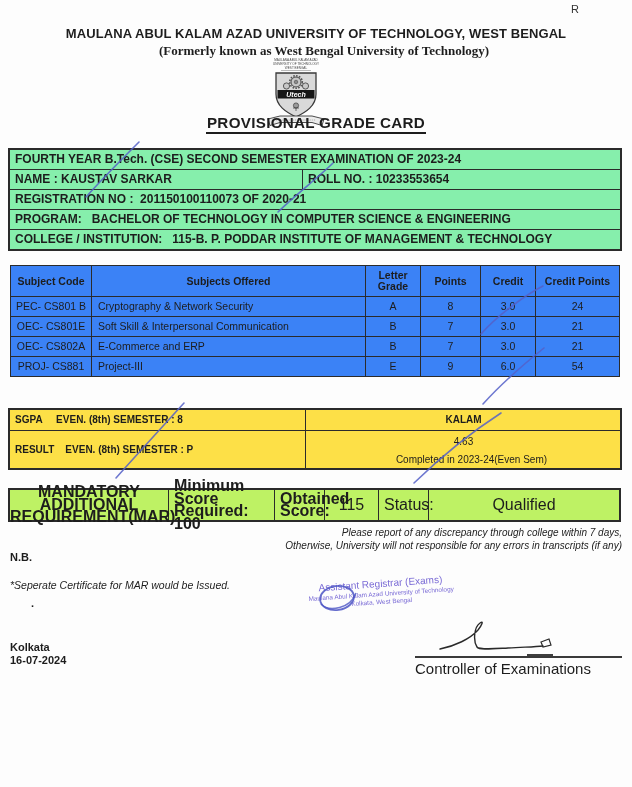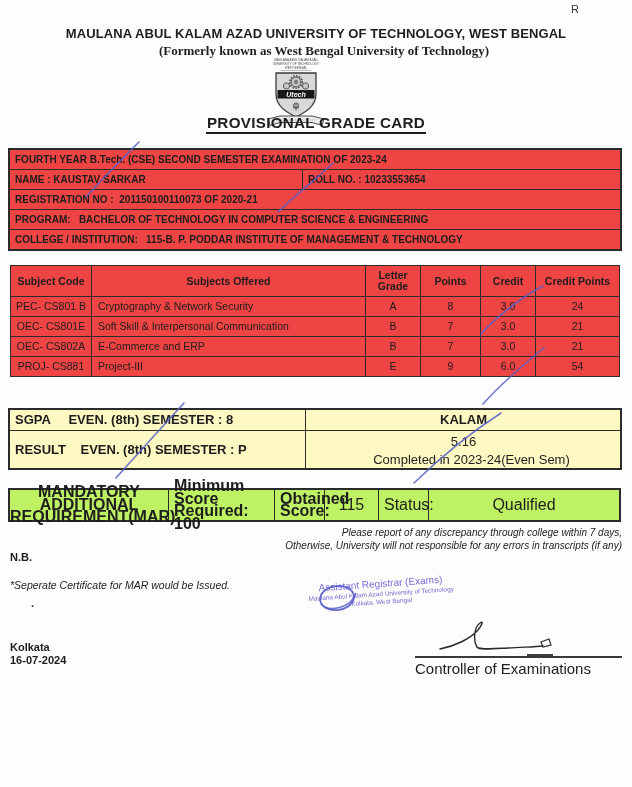--- a/index.html
+++ b/index.html
@@ -17,45 +17,45 @@
     font-family:"Liberation Serif", serif; font-weight:bold; font-size:13px; }
 
   .logo-svg { left:261px; top:56px; }
 
   .card-title { top:114px; left:0; width:632px; text-align:center;
     font-size:15.2px; font-weight:bold; letter-spacing:0.3px; }
   .card-title span { border-bottom:2px solid #1d1d1d; padding:0 1px 1px 1px; }
 
   
   .info-table { left:8px; top:148px; width:610px; border:2px solid #2b2b2b;
-    font-weight:bold; font-size:10px; background:#ef4444; }
+    font-weight:bold; font-size:12px; background:#86efac; }
   .info-row { position:relative; height:19px; line-height:19px;
     border-top:1.5px solid #2b2b2b; padding-left:5px; white-space:pre; overflow:hidden; }
   .info-row:first-child { border-top:none; }
   .info-roll { position:absolute; left:292px; top:0; bottom:0; right:0;
     border-left:1.5px solid #2b2b2b; padding-left:5px; white-space:pre; }
 
   
   .subj-table { left:10px; top:265px; width:608px; border:1.8px solid #2b2b2b;
-    font-size:10.5px; background:#ef4444; }
+    font-size:10.5px; background:#3b82f6; }
   .srow { display:flex; border-top:1.4px solid #2b2b2b; }
   .srow:first-child { border-top:none; }
   .sc { box-sizing:border-box; border-right:1.4px solid #2b2b2b; overflow:hidden; }
   .sc:last-child { border-right:none; }
   .c1 { width:81px; } .c2 { width:274px; } .c3 { width:55px; }
   .c4 { width:60px; } .c5 { width:55px; } .c6 { flex:1; }
   .hrow .sc { height:30px; display:flex; align-items:center; justify-content:center;
     text-align:center; font-weight:bold; line-height:11px; }
   .drow .sc { height:19px; line-height:19px; text-align:center; }
   .drow .c2 { text-align:left; padding-left:6px; }
   .trow .sc { height:20px; line-height:20px; text-align:center; font-weight:bold; }
 
   
   .sgpa-table { left:8px; top:408px; width:610px; height:58px;
-    border:2px solid #2b2b2b; font-size:13px; font-weight:bold; background:#fef9c3; }
+    border:2px solid #2b2b2b; font-size:10px; font-weight:bold; background:#fde047; }
   .sgpa-r1 { height:20px; line-height:20px; border-bottom:1.5px solid #2b2b2b;
     padding-left:5px; white-space:pre; }
   .sgpa-r2 { height:38px; line-height:38px; padding-left:5px; white-space:pre; }
   .sgpa-div { position:absolute; left:295px; top:0; bottom:0; width:0;
     border-left:1.5px solid #2b2b2b; }
   .cgpa-cell { position:absolute; left:297px; top:0; right:0; height:20px;
     line-height:20px; text-align:center; }
   .cgpa-val { position:absolute; left:297px; top:26px; right:0; height:12px;
     line-height:12px; text-align:center; font-weight:normal; }
   .cgpa-note { position:absolute; left:297px; top:44px; right:0; height:12px;
@@ -174,21 +174,21 @@
       <div class="sc c5">6.0</div>
       <div class="sc c6">54</div>
     </div>
   </div>
 
   <div class="abs sgpa-table">
     <div class="sgpa-r1">SGPA     EVEN. (8th) SEMESTER : 8</div>
     <div class="sgpa-r2">RESULT    EVEN. (8th) SEMESTER : P</div>
     <div class="sgpa-div"></div>
     <div class="cgpa-cell">KALAM</div>
-    <div class="cgpa-val">5.16</div>
+    <div class="cgpa-val">4.63</div>
     <div class="cgpa-note">Completed in 2023-24(Even Sem)</div>
   </div>
 
   <div class="abs mar-table">
     <div class="mc m1">MANDATORY ADDITIONAL REQUIREMENT(MAR)</div>
     <div class="mc m2">Minimum Score Required: 100</div>
     <div class="mc m3">Obtained Score:</div>
     <div class="mc m4">115</div>
     <div class="mc m5">Status:</div>
     <div class="mc m6">Qualified</div>

